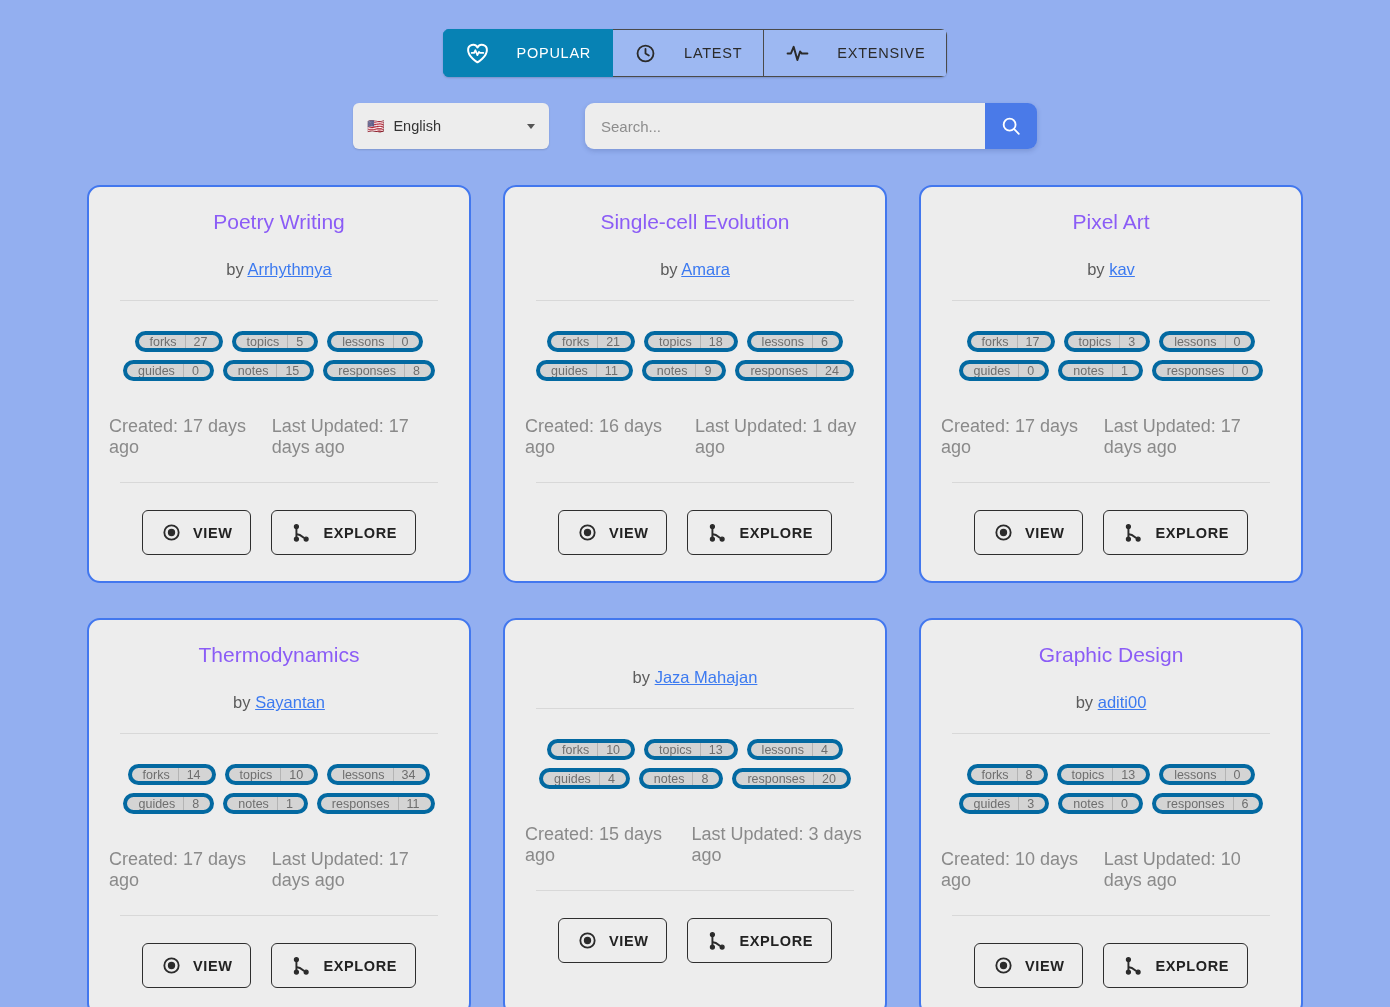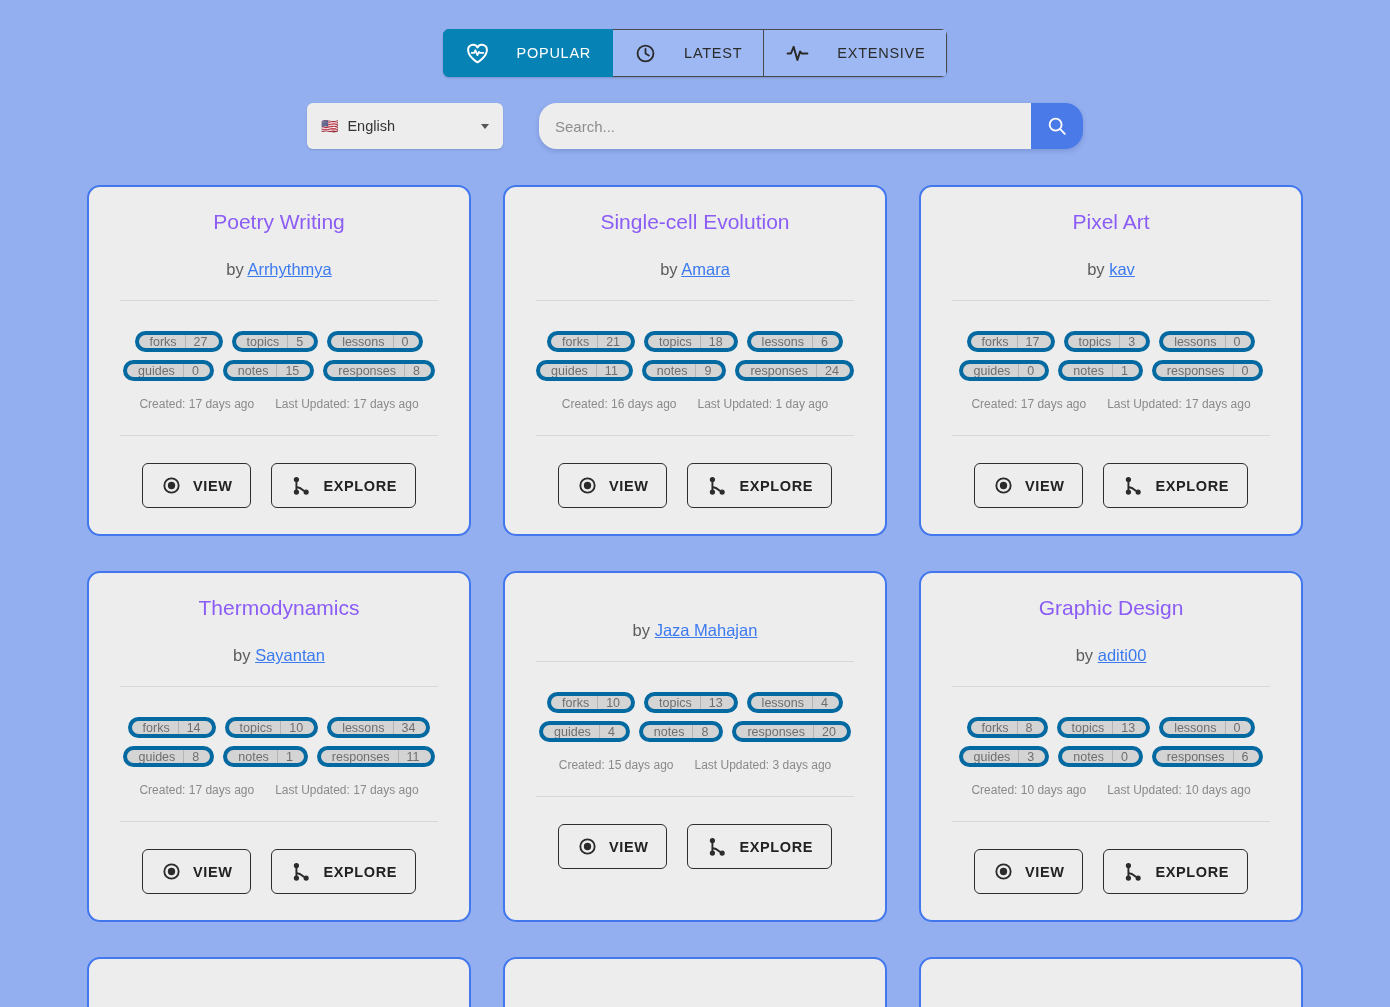--- a/index.html
+++ b/index.html
@@ -79,23 +79,23 @@
   .lang-caret {
     position: absolute;
     right: 14px;
     width: 0; height: 0;
     border-left: 4.5px solid transparent;
     border-right: 4.5px solid transparent;
     border-top: 5.5px solid #555;
   }
   .searchbox {
     display: flex;
-    width: 544px;
+    width: 452px;
     height: 46px;
-    border-radius: 18px;
+    border-radius: 9px;
     overflow: hidden;
     box-shadow: 0 2px 5px rgba(40,60,120,0.22);
     margin-left: 24px;
   }
   .search-input {
     flex: 1;
     border: none;
     outline: none;
     background: #ededed;
     padding: 0 16px;
@@ -176,24 +176,24 @@
     border-radius: 11px;
     font-size: 12.5px;
     color: #6e6e6e;
     overflow: hidden;
   }
   .pill .lbl { padding: 0 8px 0 11px; }
   .pill .sep { width: 1px; align-self: stretch; background: #b4b4b4; }
   .pill .val { padding: 0 11px 0 8px; }
 
   .dates {
-    margin-top: 16px;
+    margin-top: 35px;
     display: flex;
     gap: 21px;
-    font-size: 12px;
+    font-size: 18px;
     color: #8a8a8a;
   }
   .rule2 {
     width: 318px;
     height: 1px;
     background: #d8d8d8;
     margin-top: 24px;
   }
   .actions {
     margin-top: 27px;

